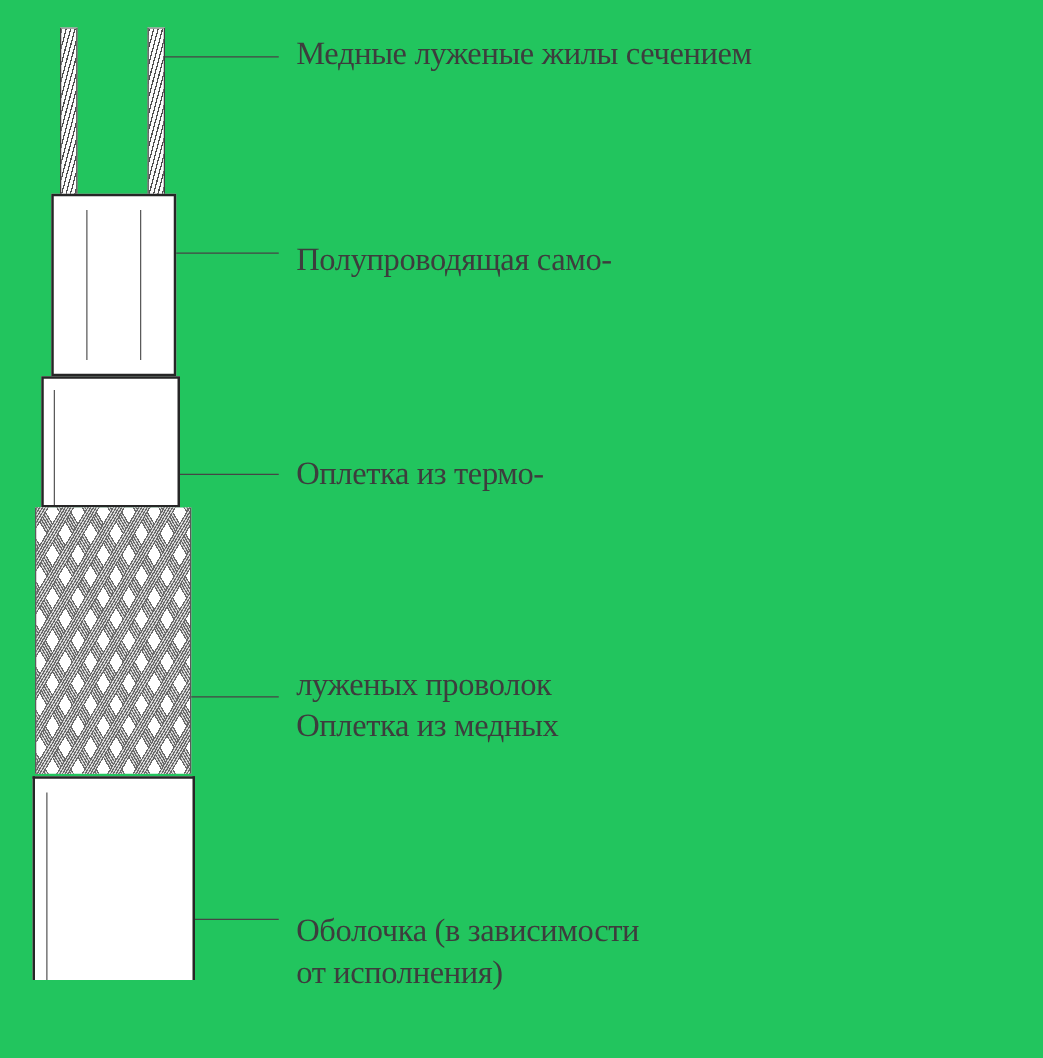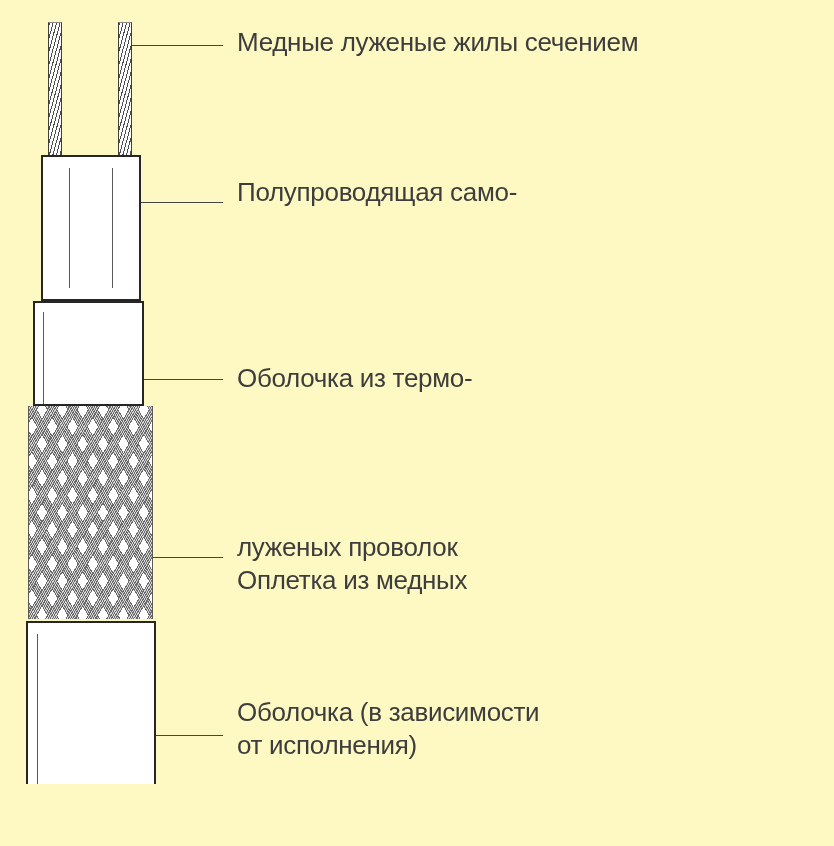--- a/index.html
+++ b/index.html
@@ -4,23 +4,23 @@
 <style>
   html, body {
     margin: 0;
     padding: 0;
     background: #ffffff;
   }
   .stage {
     position: relative;
     width: 834px;
     height: 846px;
-    background: #fef9c3;
+    background: #22c55e;
     overflow: hidden;
-    font-family: Liberation Sans, sans-serif;
+    font-family: Liberation Serif, serif;
   }
 
   
   .part { position: absolute; box-sizing: border-box; background: #ffffff; }
 
   .wire {
     top: 22px;
     width: 14px;
     height: 134px;
     border-left: 1.4px solid #3f3f3f;
@@ -101,24 +101,24 @@
     left: 237px;
     font-size: 26px;
     line-height: 33px;
     font-weight: 400;
     letter-spacing: -0.3px;
     color: #3d3d3d;
     white-space: nowrap;
   }
   .label span { display: block; }
   .label-1 { top: 26px; }
-  .label-2 { top: 176px; }
+  .label-2 { top: 191px; }
   .label-3 { top: 362px; }
   .label-4 { top: 531px; }
-  .label-5 { top: 696px; }
+  .label-5 { top: 728px; }
 </style>
 </head>
 <body>
 
 <div class="stage">
 
   <div class="part wire wire-left"></div>
   <div class="part wire wire-right"></div>
 
   <div class="part matrix">
@@ -144,21 +144,21 @@
 
   <div class="label label-1">
     <span>Медные луженые жилы сечением</span>
   </div>
 
   <div class="label label-2">
     <span>Полупроводящая само-</span>
   </div>
 
   <div class="label label-3">
-    <span>Оболочка из термо-</span>
+    <span>Оплетка из термо-</span>
   </div>
 
   <div class="label label-4">
     <span>луженых проволок</span>
     <span>Оплетка из медных</span>
   </div>
 
   <div class="label label-5">
     <span>Оболочка (в зависимости</span>
     <span>от исполнения)</span>

